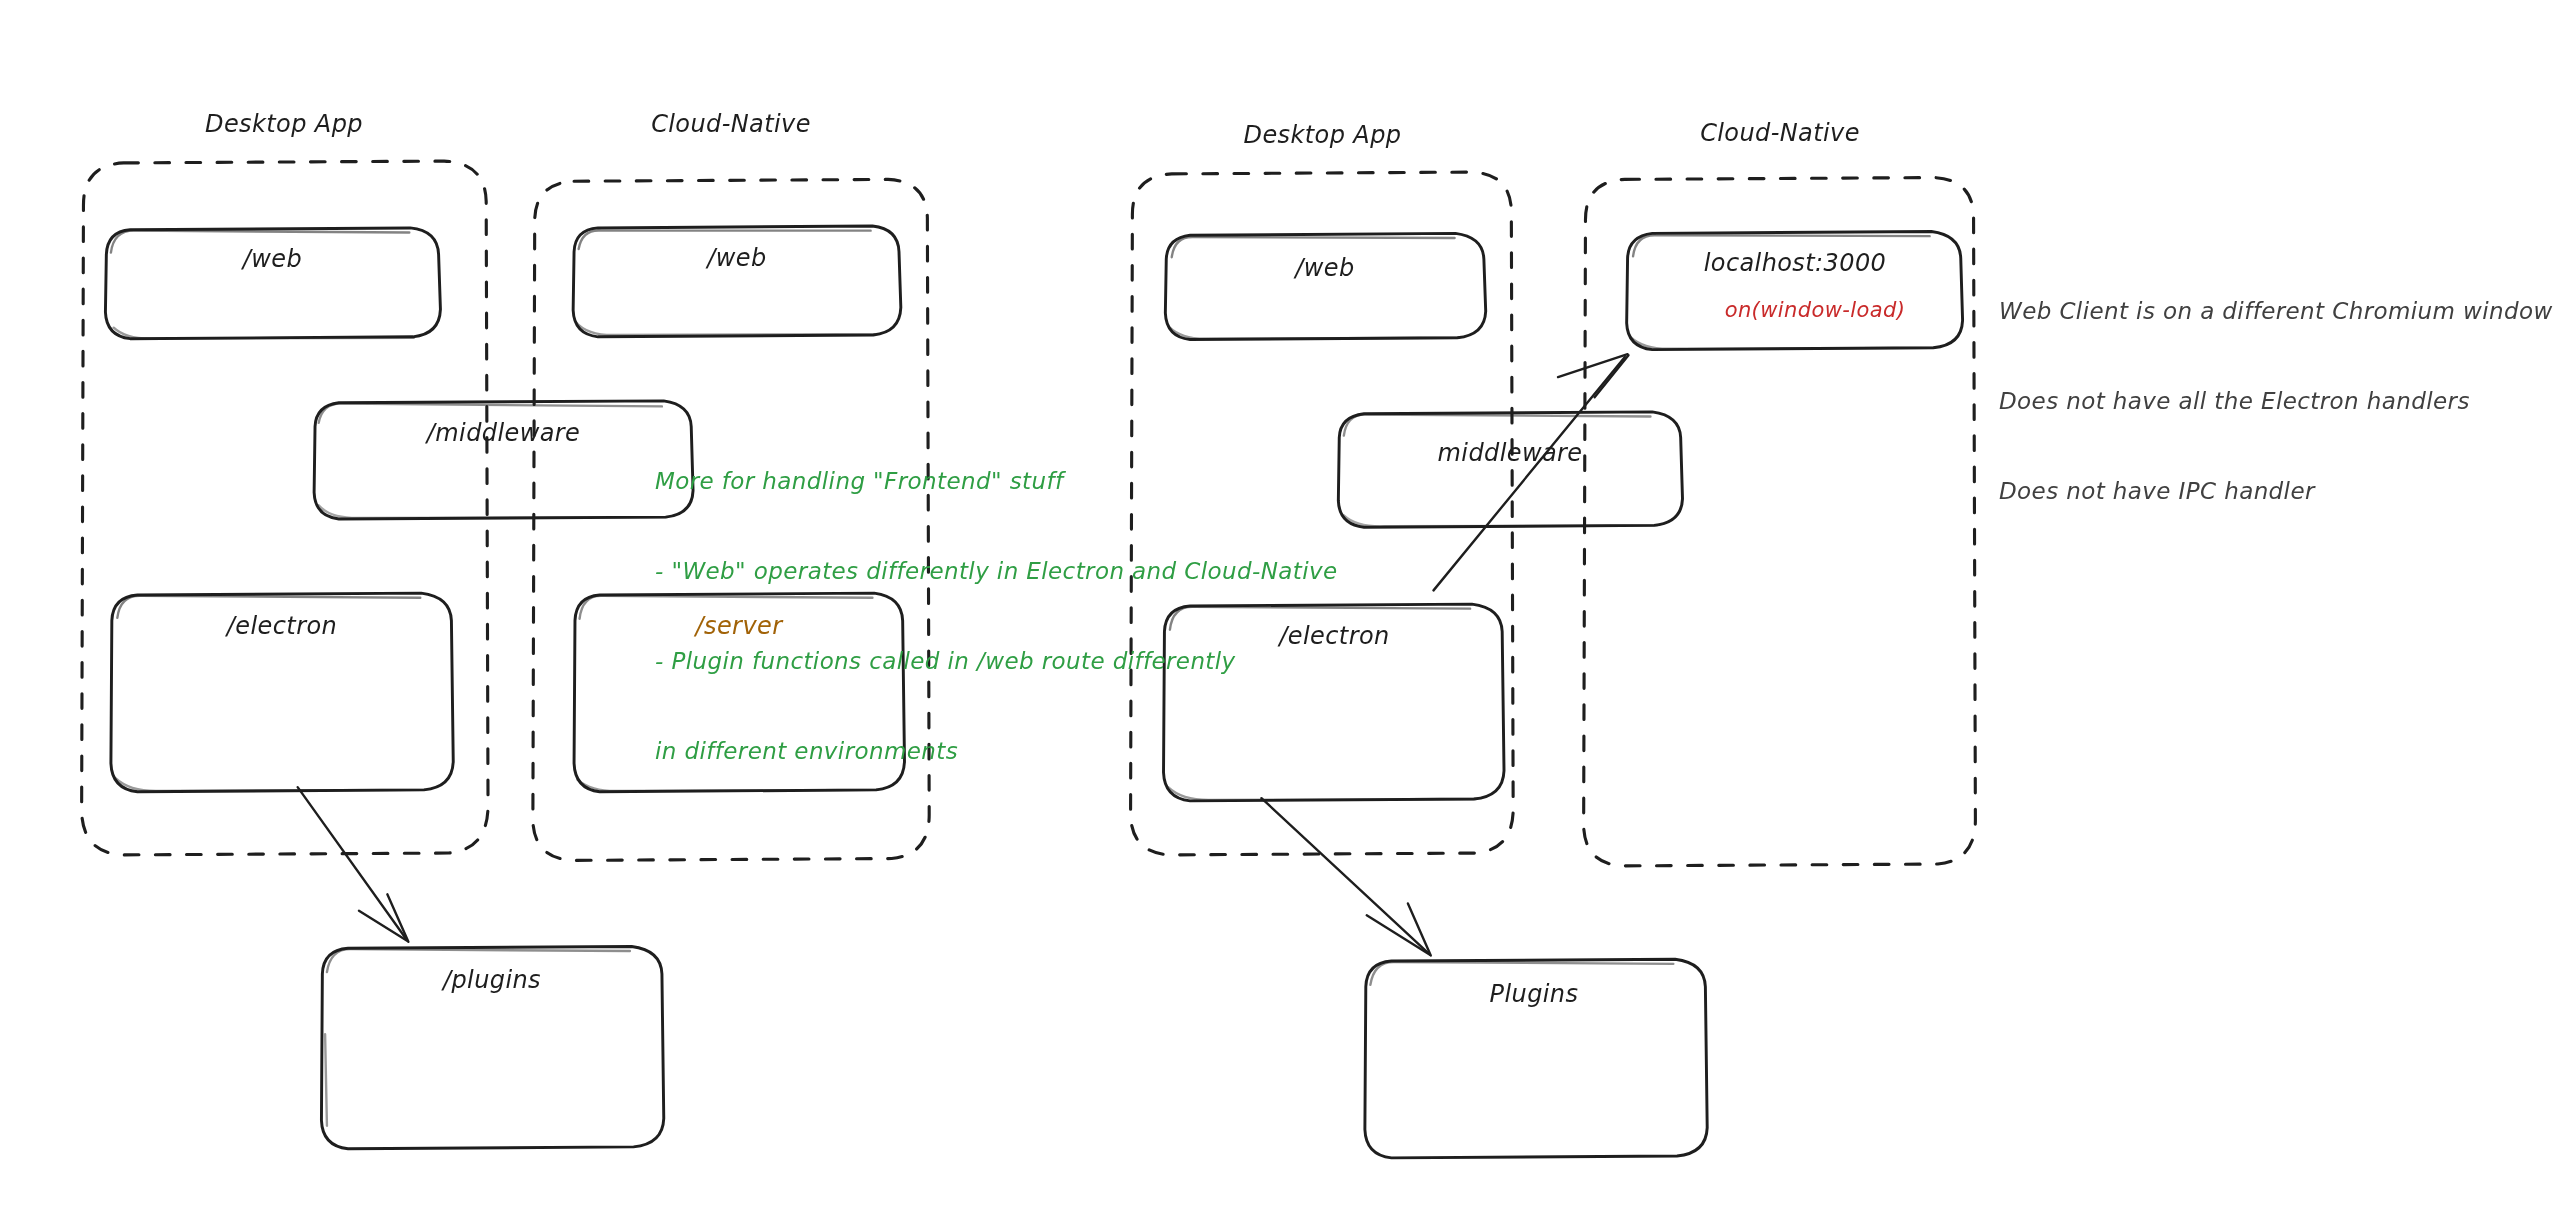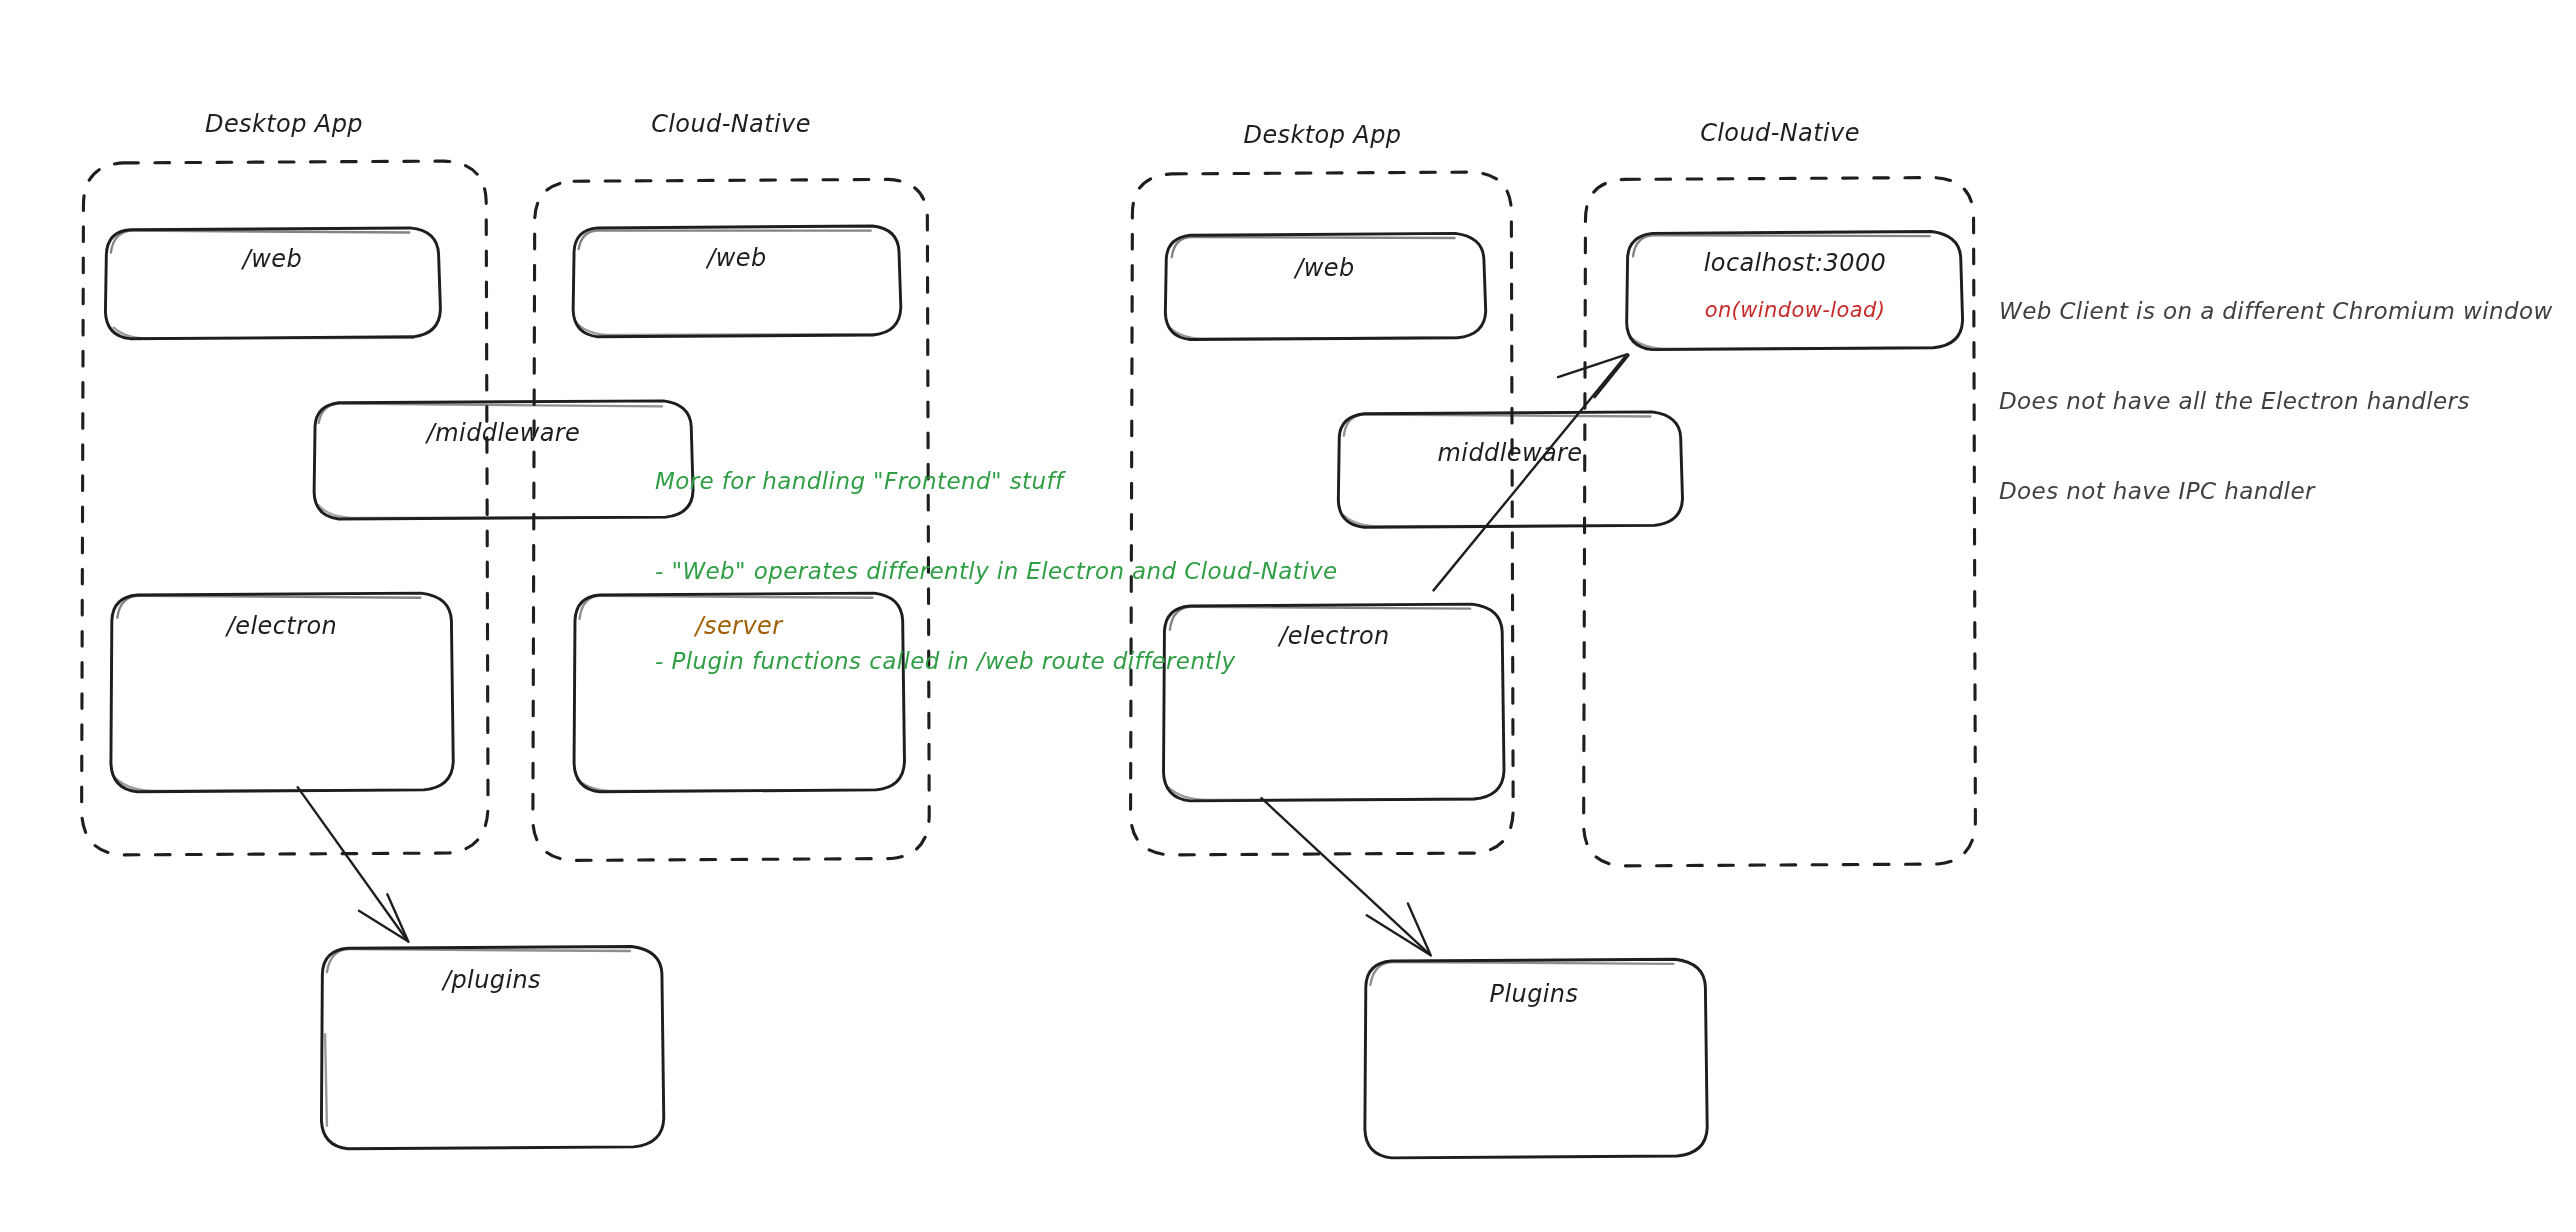--- a/index.html
+++ b/index.html
@@ -207,31 +207,32 @@
   <div class="txt box-label" style="left:111px; top:612px; width:342px;">/electron</div>
 
   <div class="txt box-label-red" style="left:574px; top:612px; width:330px;">/server</div>
 
   <div class="txt box-label" style="left:321px; top:966px; width:342px;">/plugins</div>
 
   <div class="txt note-green" style="left:655px; top:406px;">
     <div>More for handling "Frontend" stuff</div>
     <div>- "Web" operates differently in Electron and Cloud-Native</div>
     <div>- Plugin functions called in /web route differently</div>
+    <div>in different environments</div>
   </div>
 
   <div class="txt label-group" style="left:1131px; top:121px; width:383px;">Desktop App</div>
 
   <div class="txt label-group" style="left:1584px; top:119px; width:392px;">Cloud-Native</div>
 
   <div class="txt box-label" style="left:1165px; top:254px; width:320px;">/web</div>
 
   <div class="txt box-label" style="left:1627px; top:249px; width:336px;">localhost:3000</div>
 
-  <div class="txt sub-red" style="left:1627px; top:298px; width:336px; text-align:center;">on(window-load)</div>
+  <div class="txt sub-red" style="left:1627px; top:298px; width:376px; text-align:center;">on(window-load)</div>
 
   <div class="txt box-label" style="left:1338px; top:439px; width:344px;">middleware</div>
 
   <div class="txt box-label" style="left:1164px; top:622px; width:341px;">/electron</div>
 
   <div class="txt box-label" style="left:1365px; top:980px; width:338px;">Plugins</div>
 
   <div class="txt note-red" style="left:1999px; top:236px;">
     <div>Web Client is on a different Chromium window</div>
     <div>Does not have all the Electron handlers</div>

